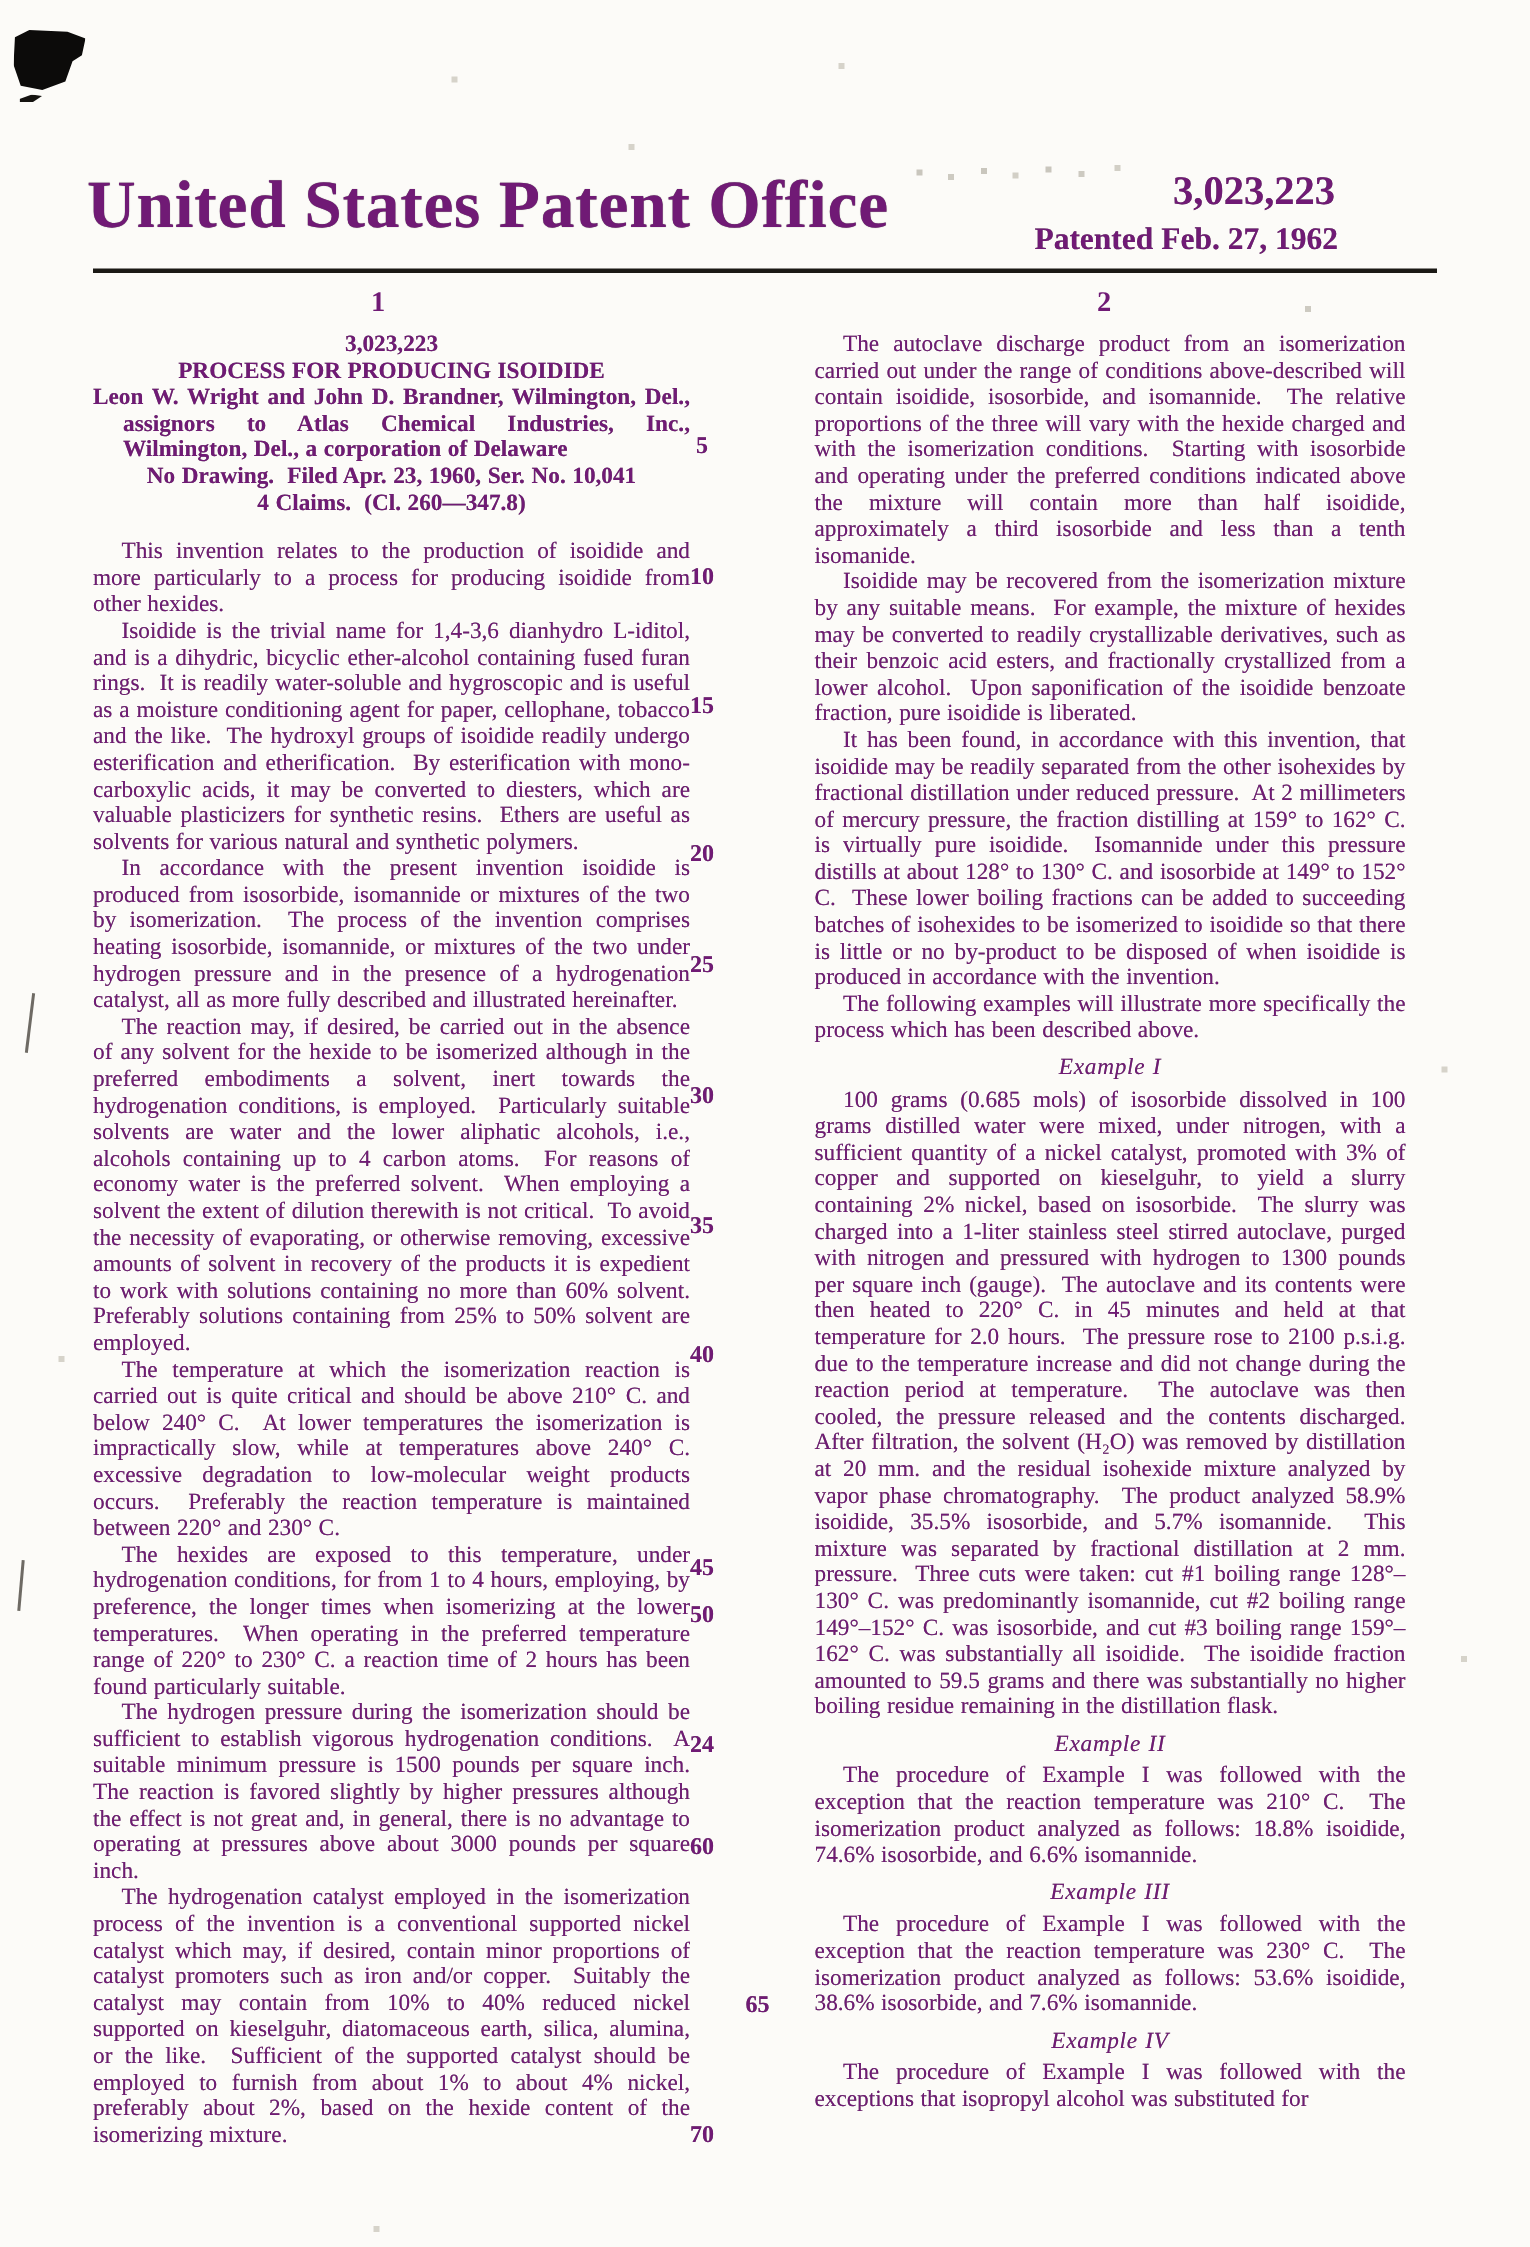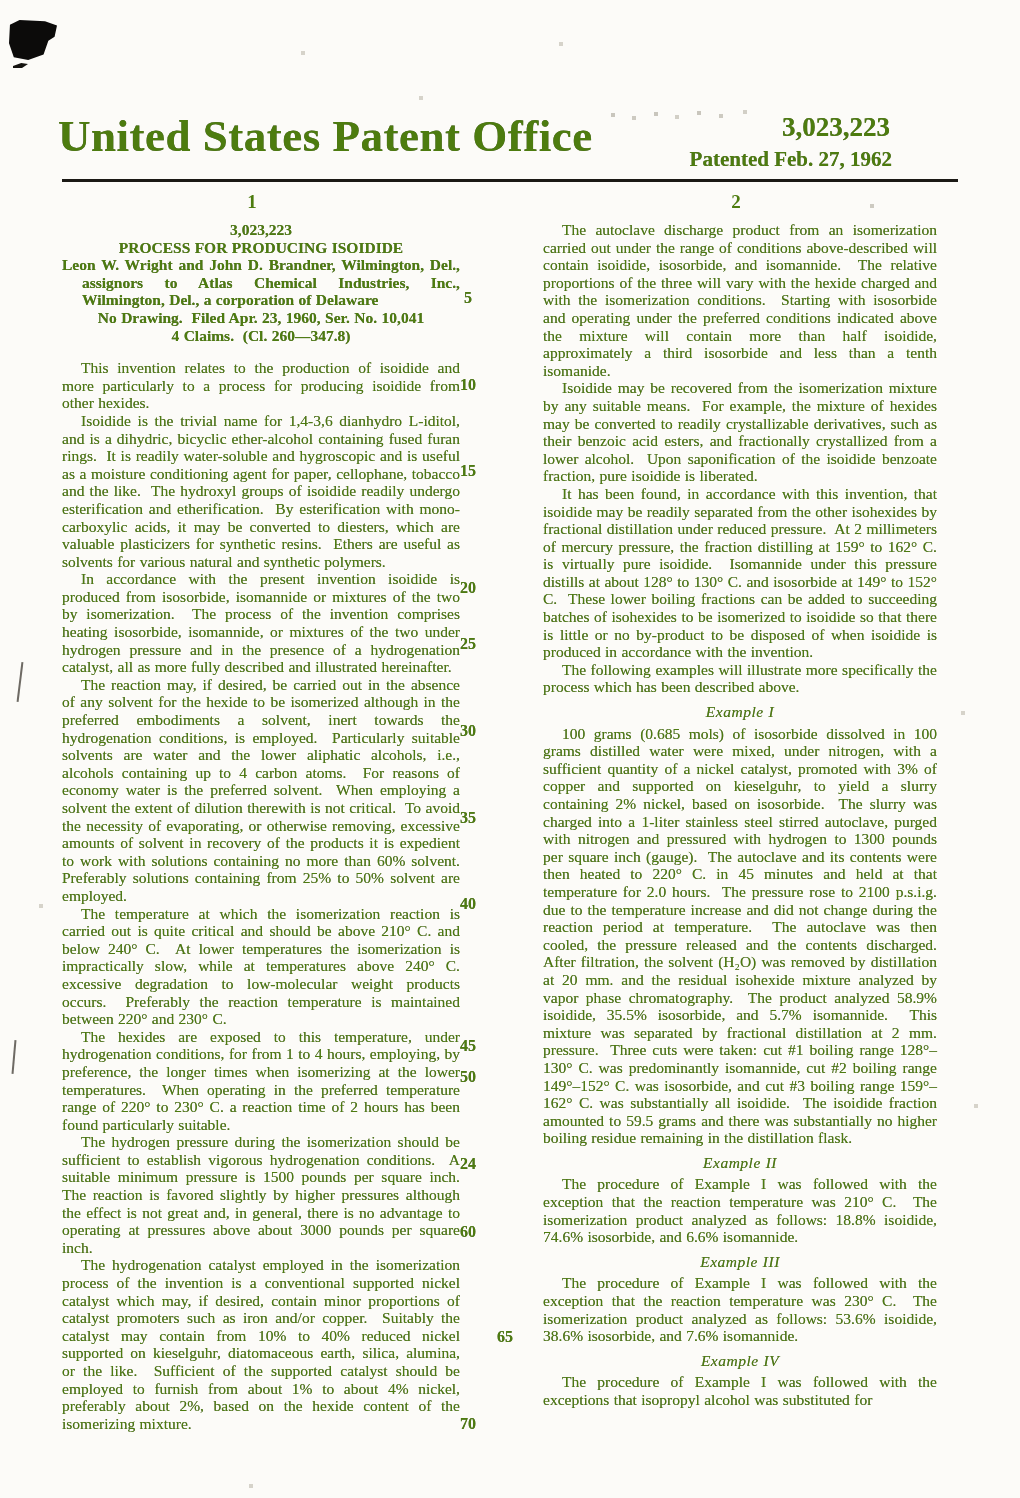--- a/index.html
+++ b/index.html
@@ -2,21 +2,21 @@
 <html><head>
 <meta charset="utf-8">
 <style>
   html,body { margin:0; padding:0; background:#e9e7e2; }
   .page {
     position:relative;
     width:1020px; height:1498px;
     margin:0 auto;
     background:#fcfbf8;
     font-family:"Liberation Serif","DejaVu Serif",serif;
-    color:#4d7c0f;
+    color:#701a75;
     overflow:hidden;
   }
   
   .masthead-title {
     position:absolute; left:58px; top:110px;
     font-size:45px; font-weight:bold; letter-spacing:0.5px;
     text-shadow:0 0 0.5px rgba(20,17,12,0.65);
     white-space:nowrap;
   }
   .mast-patnum {
@@ -138,21 +138,21 @@
       <div class="example-heading">Example III</div>
       <p class="para">The procedure of Example I was followed with the exception that the reaction temperature was 230° C.  The isomerization product analyzed as follows: 53.6% isoidide, 38.6% isosorbide, and 7.6% isomannide.</p>
       <div class="example-heading">Example IV</div>
       <p class="para">The procedure of Example I was followed with the exceptions that isopropyl alcohol was substituted for</p>
     </div>
 
   <div id="gutter">
       <div class="line-num" style="top: 289px;">5</div>
       <div class="line-num" style="top: 375.6px;">10</div>
       <div class="line-num" style="top: 462.2px;">15</div>
-      <div class="line-num" style="top: 579px;">20</div>
+      <div class="line-num" style="top: 561px;">20</div>
       <div class="line-num" style="top: 635.4px;">25</div>
       <div class="line-num" style="top: 722px;">30</div>
       <div class="line-num" style="top: 808.6px;">35</div>
       <div class="line-num" style="top: 895.2px;">40</div>
       <div class="line-num" style="top: 1037px;">45</div>
       <div class="line-num" style="top: 1068.4px;">50</div>
       <div class="line-num" style="top: 1155px;">24</div>
       <div class="line-num" style="top: 1223px;">60</div>
       <div class="line-num" style="top: 1328.2px; margin-left: 37px;">65</div>
       <div class="line-num" style="top: 1414.8px;">70</div>

